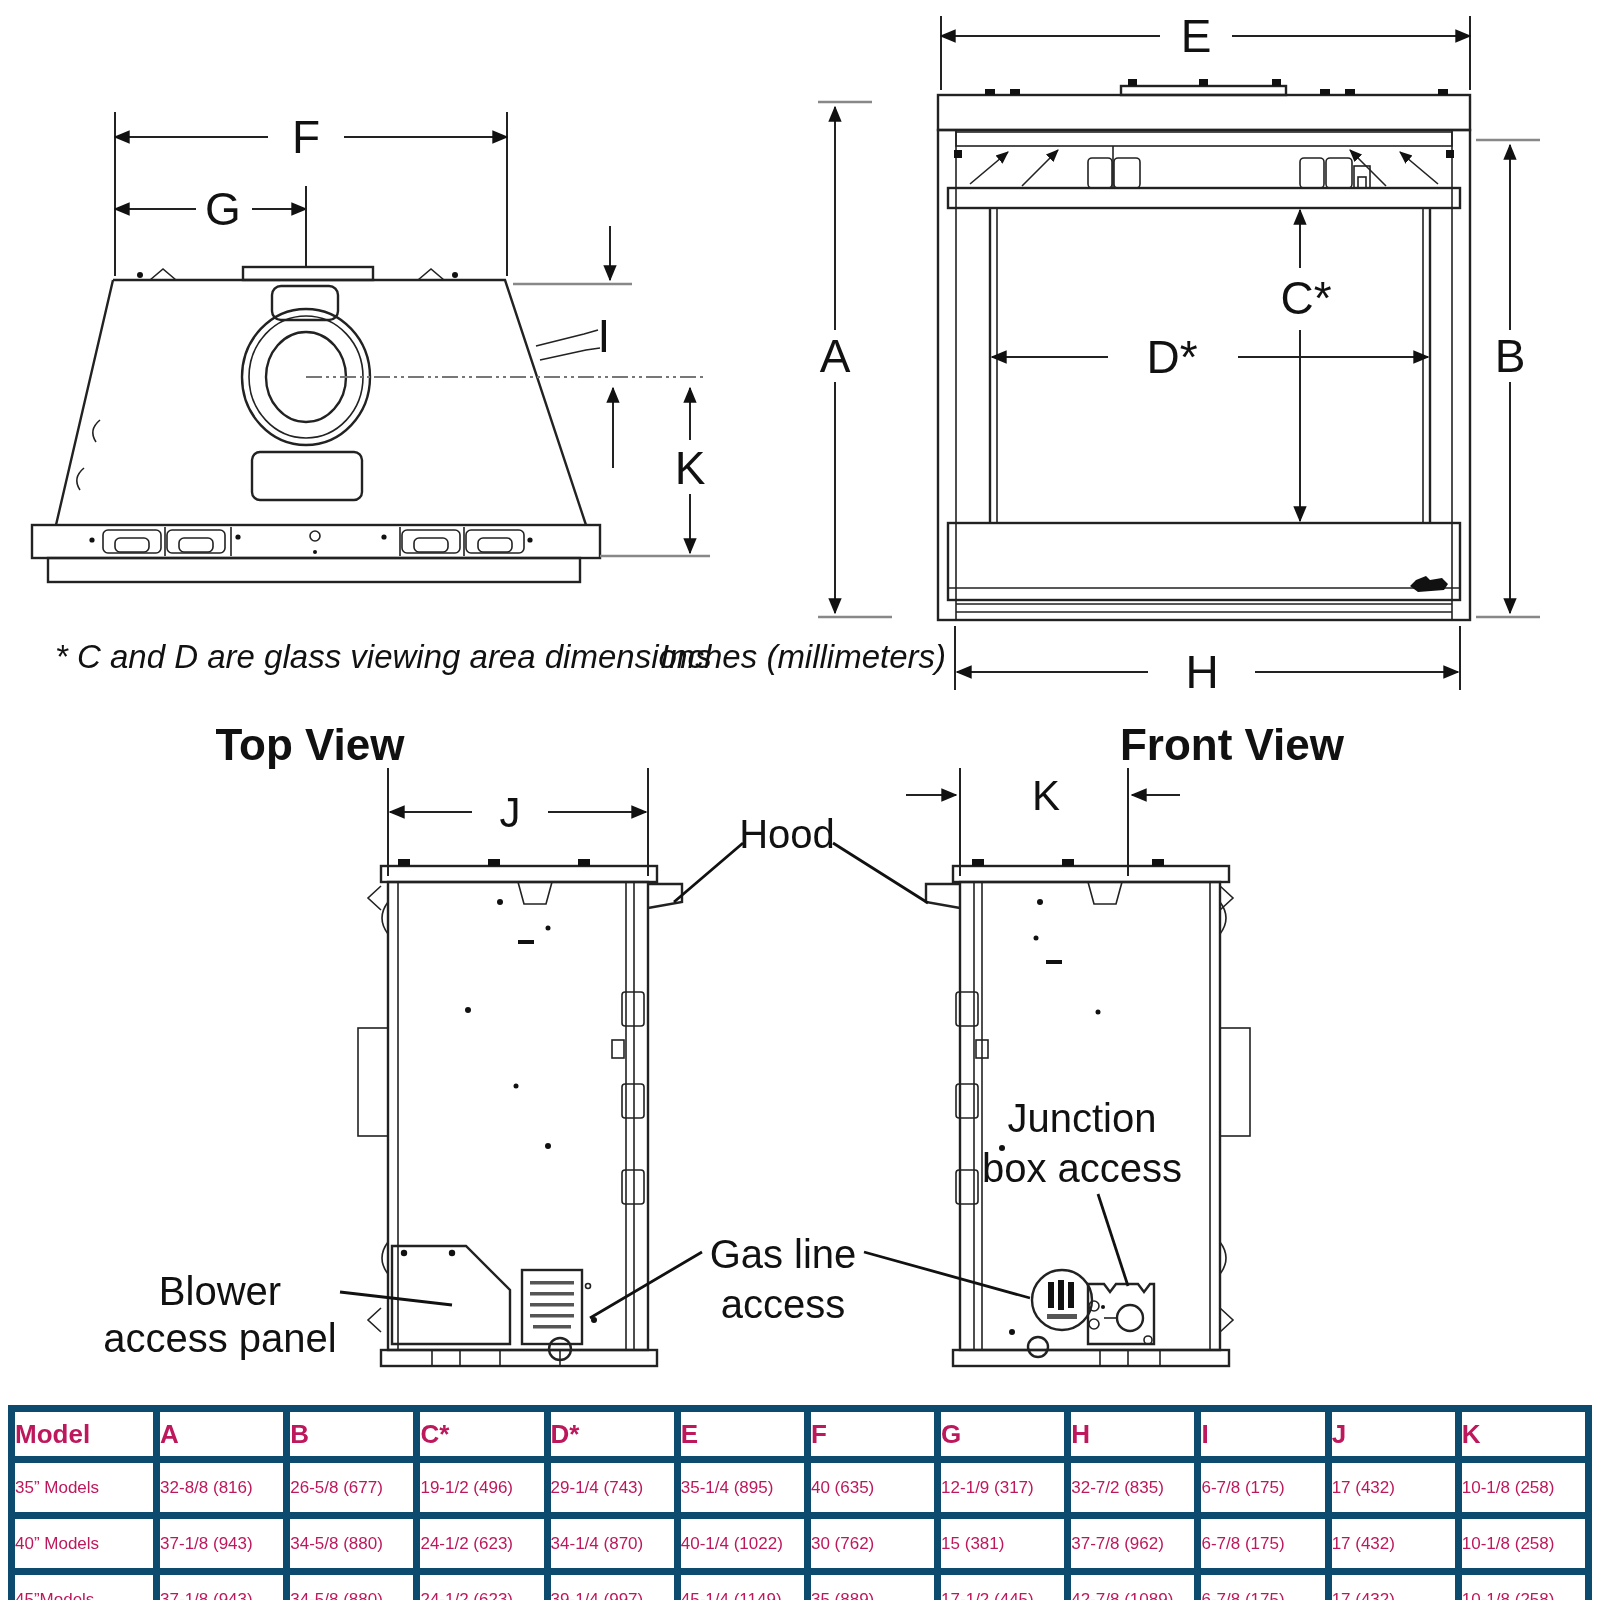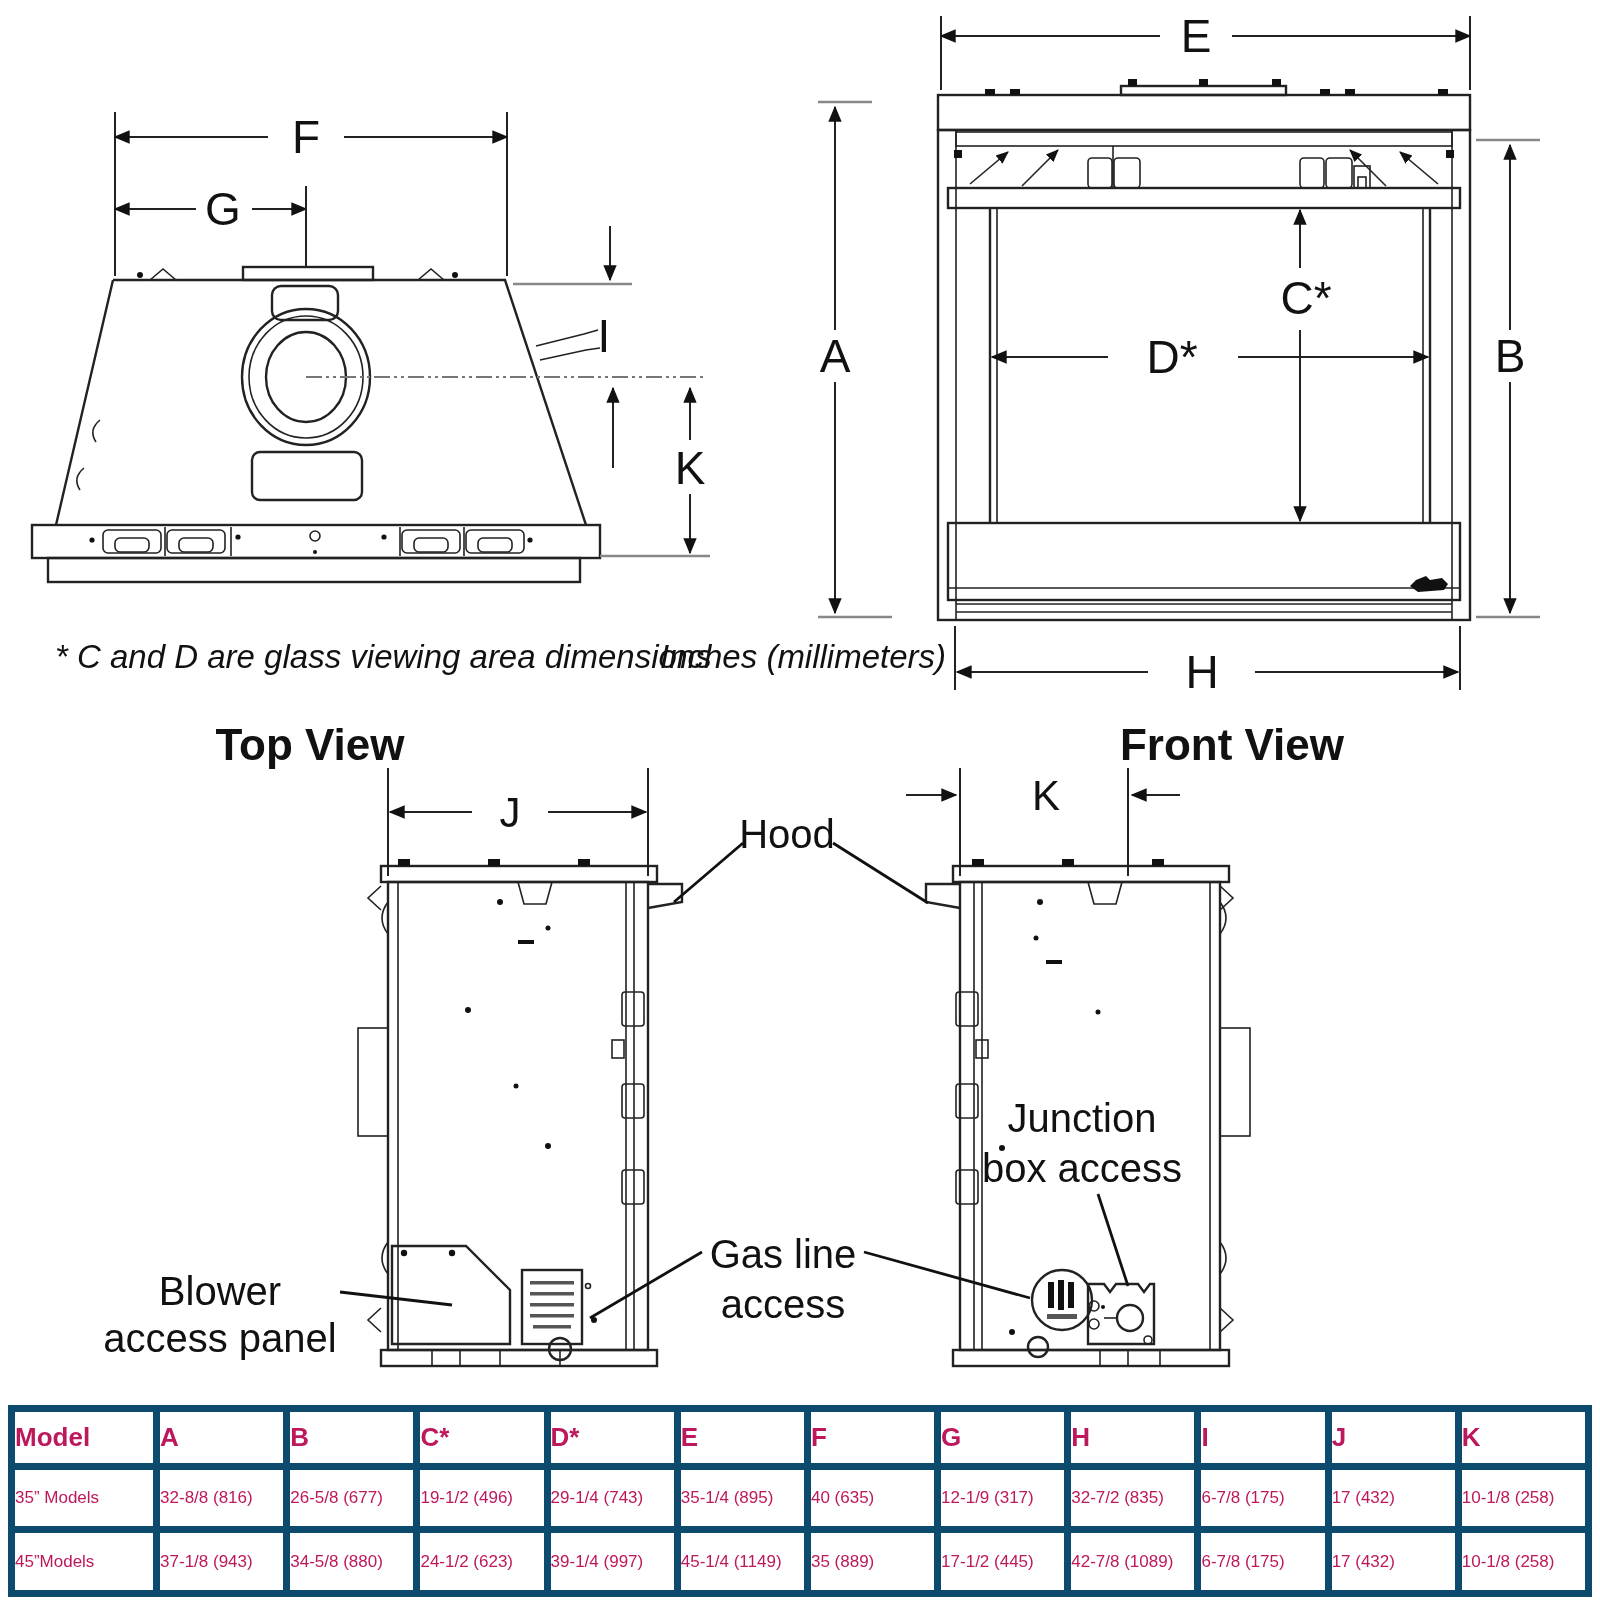--- a/index.html
+++ b/index.html
@@ -318,20 +318,34 @@
     <td>29-1/4 (743)</td>
     <td>35-1/4 (895)</td>
     <td>40 (635)</td>
     <td>12-1/9 (317)</td>
     <td>32-7/2 (835)</td>
     <td>6-7/8 (175)</td>
     <td>17 (432)</td>
     <td>10-1/8 (258)</td>
   </tr>
   <tr>
+    <td>40” Models</td>
+    <td>37-1/8 (943)</td>
+    <td>34-5/8 (880)</td>
+    <td>24-1/2 (623)</td>
+    <td>34-1/4 (870)</td>
+    <td>40-1/4 (1022)</td>
+    <td>30 (762)</td>
+    <td>15 (381)</td>
+    <td>37-7/8 (962)</td>
+    <td>6-7/8 (175)</td>
+    <td>17 (432)</td>
+    <td>10-1/8 (258)</td>
+  </tr>
+  <tr>
     <td>45”Models</td>
     <td>37-1/8 (943)</td>
     <td>34-5/8 (880)</td>
     <td>24-1/2 (623)</td>
     <td>39-1/4 (997)</td>
     <td>45-1/4 (1149)</td>
     <td>35 (889)</td>
     <td>17-1/2 (445)</td>
     <td>42-7/8 (1089)</td>
     <td>6-7/8 (175)</td>

